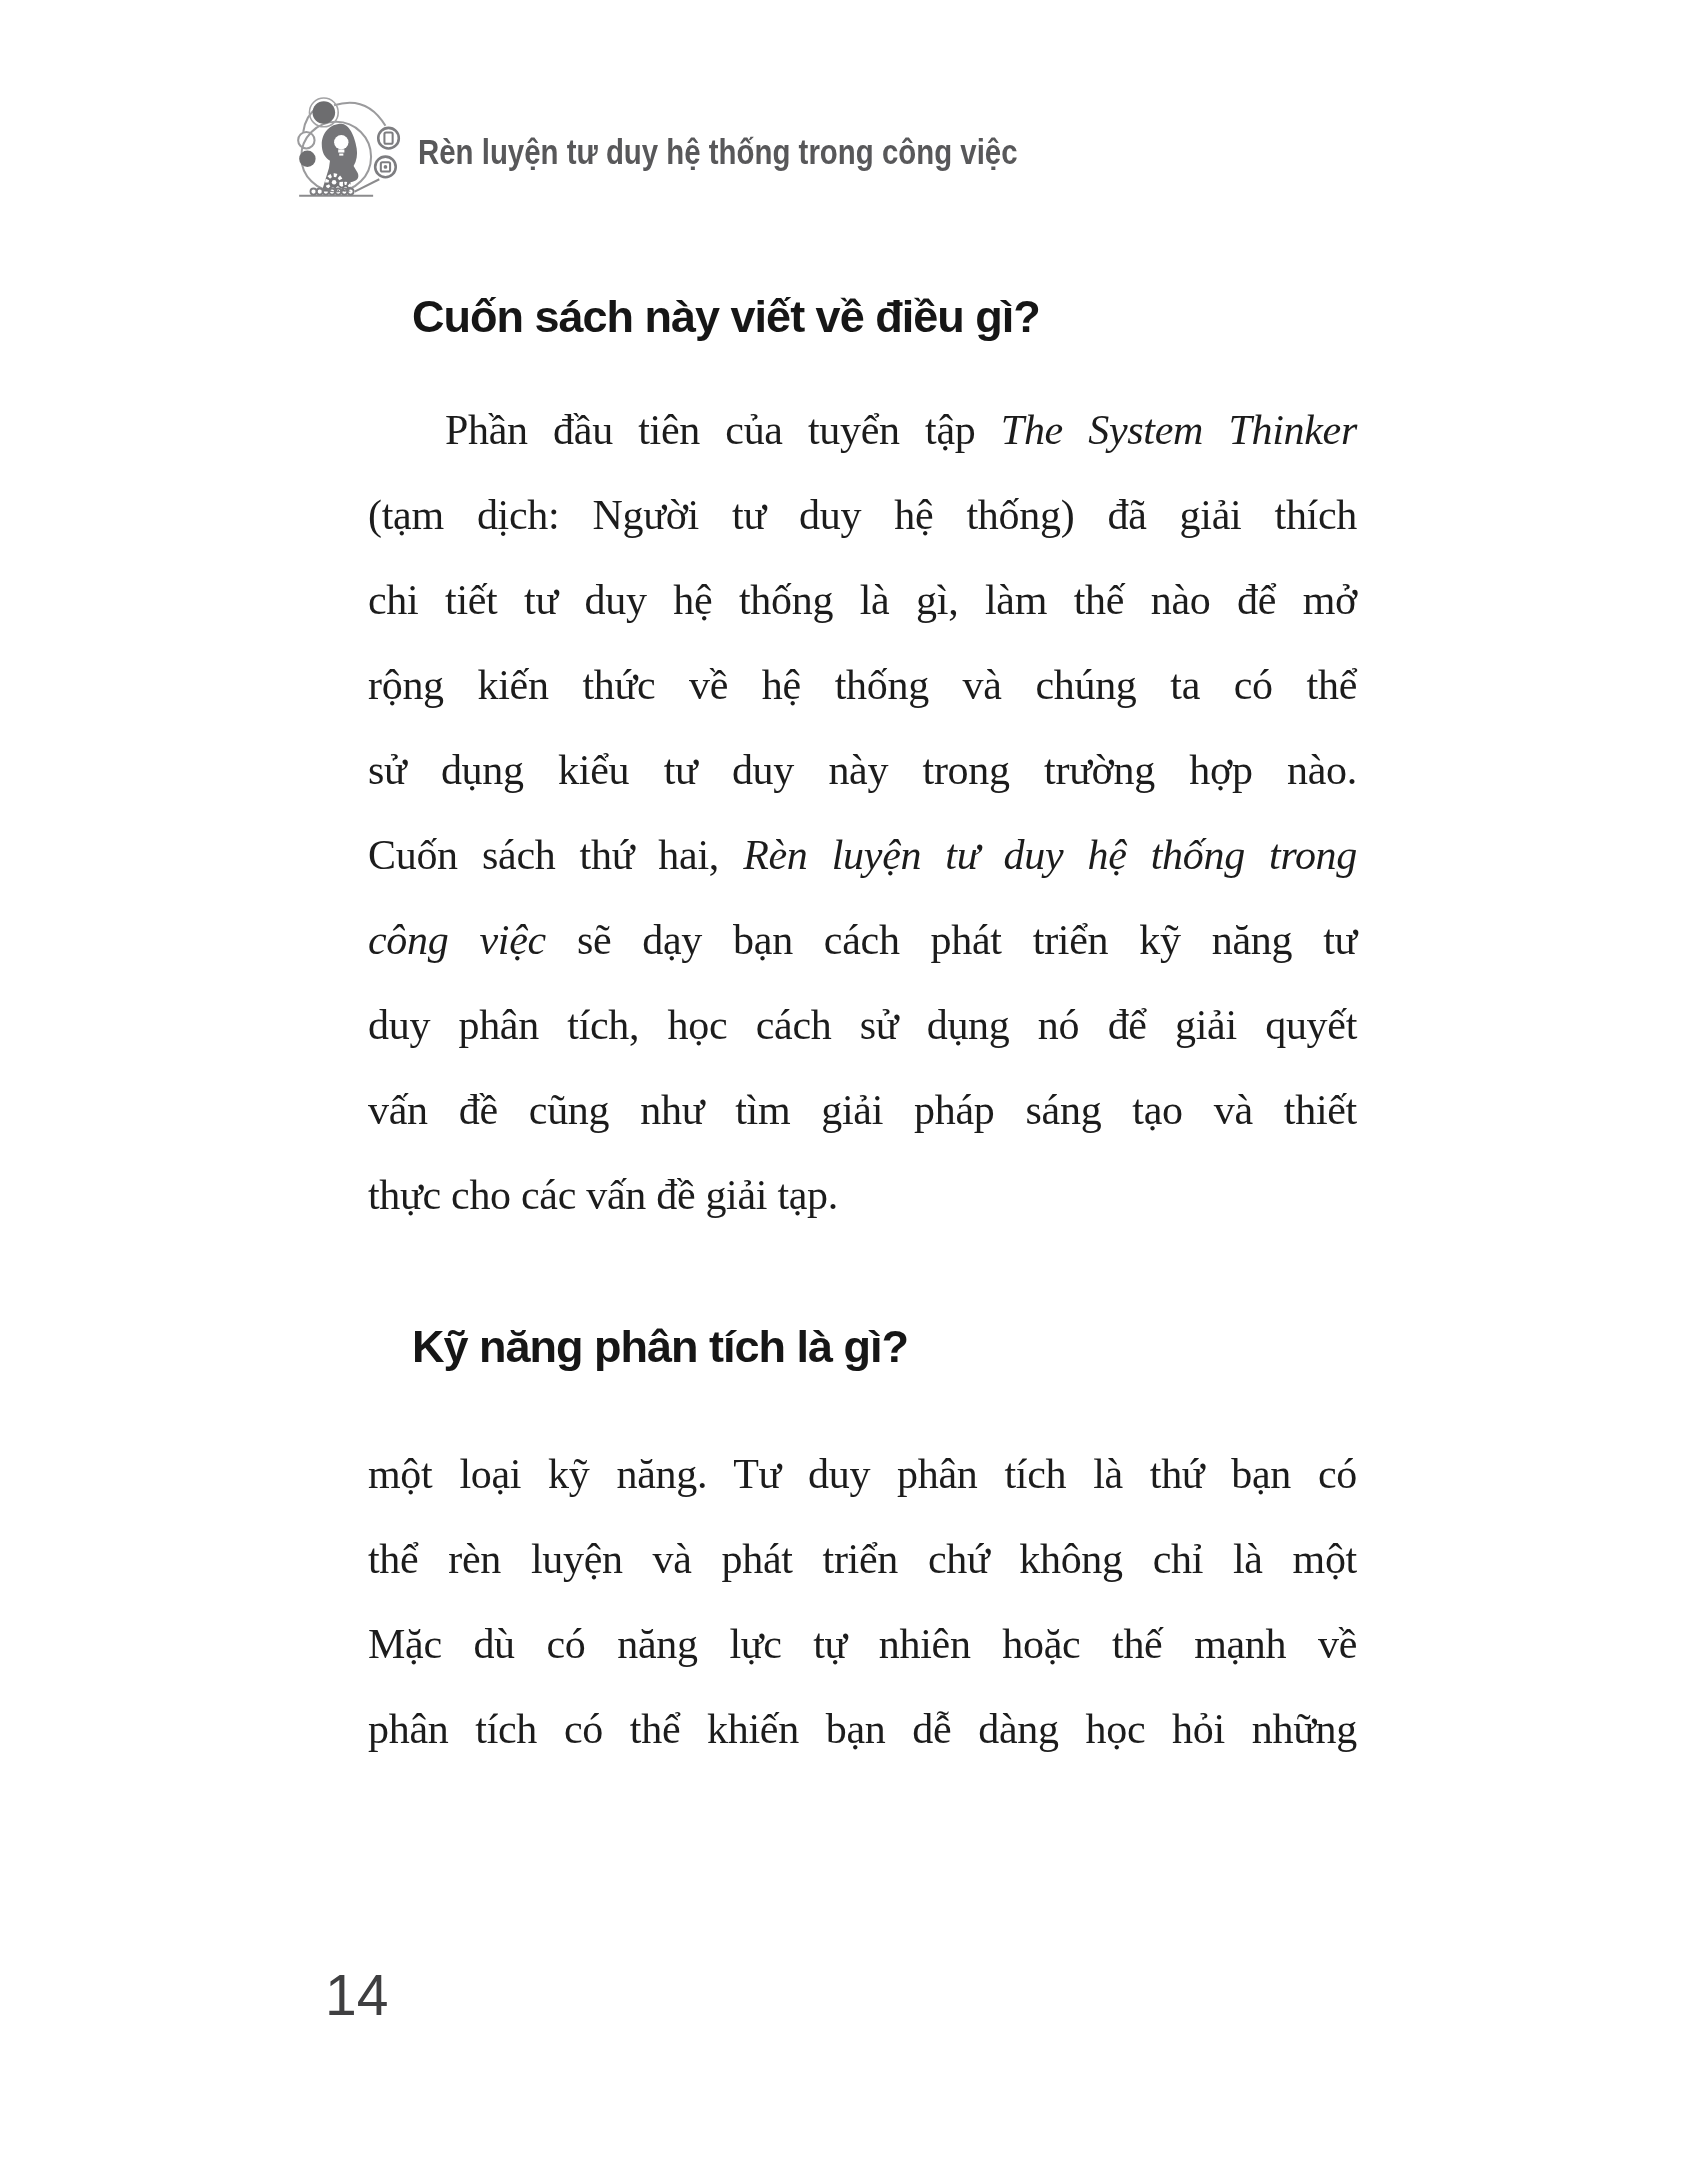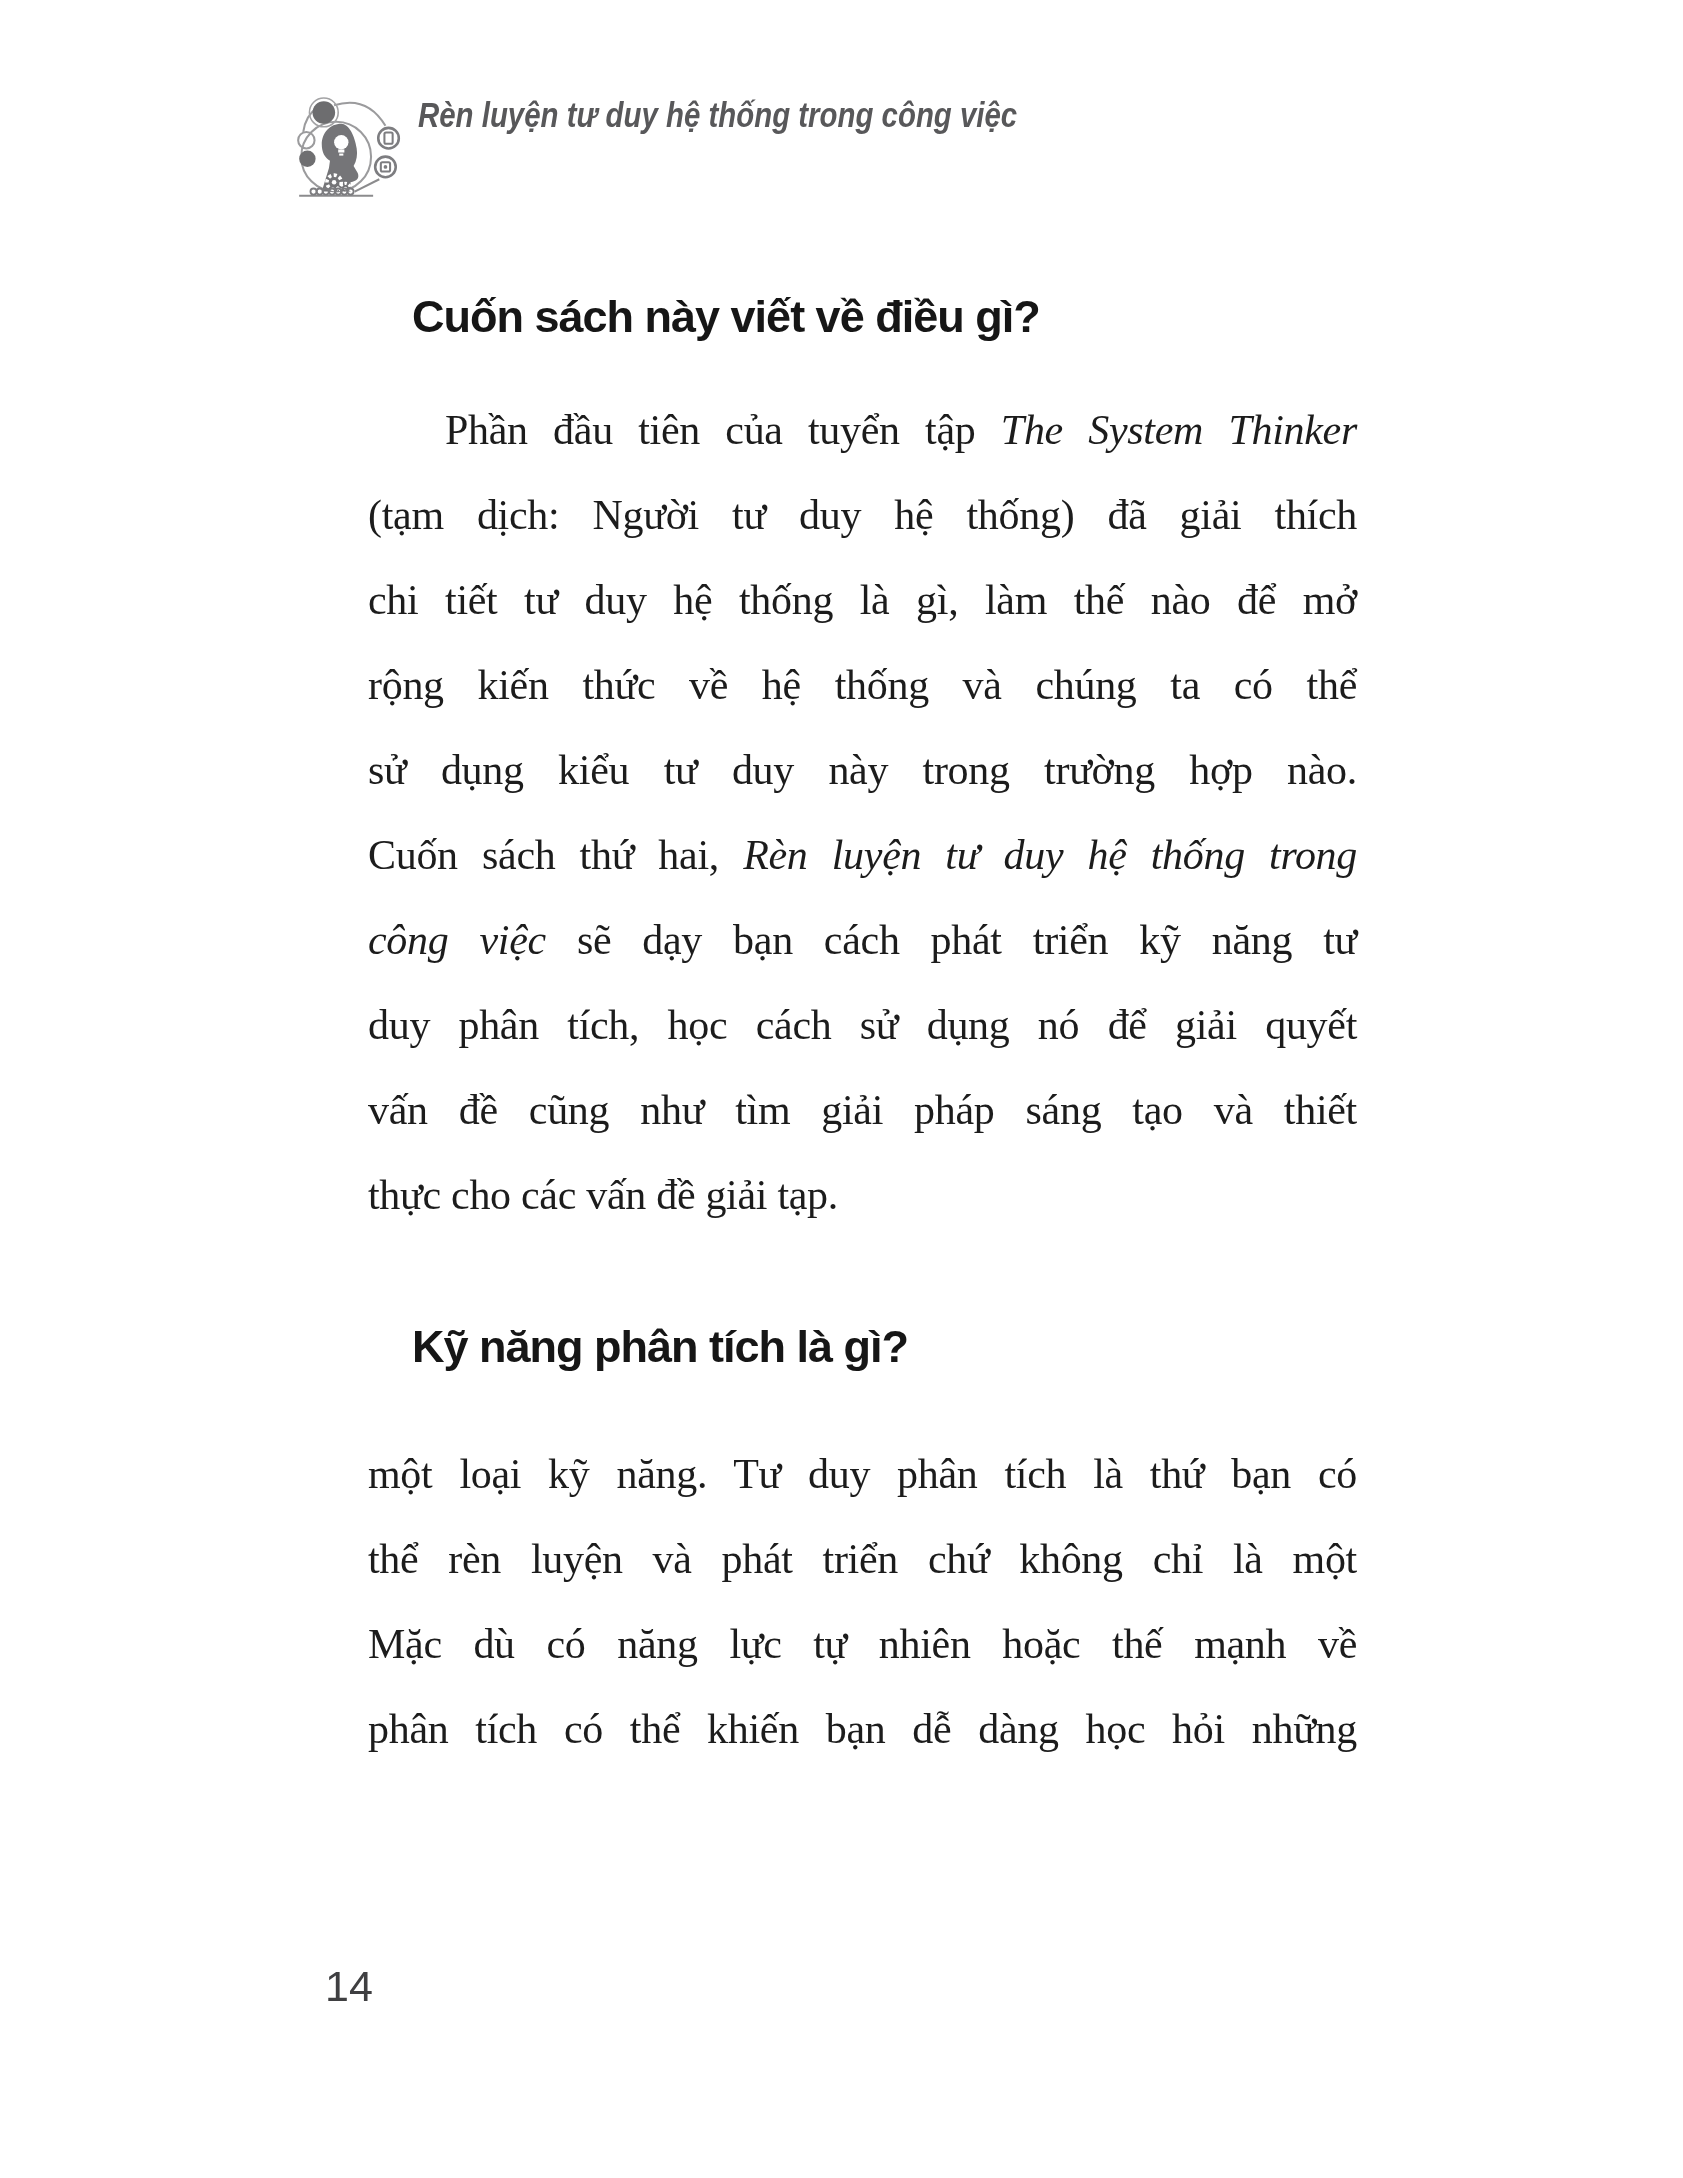--- a/index.html
+++ b/index.html
@@ -2,21 +2,21 @@
 <html><head>
 <meta charset="utf-8">
 <style>
   html,body { margin:0; padding:0; background:#ffffff; }
   .page {
     position:relative; width:1683px; height:2178px; background:#ffffff;
     font-family:"Liberation Serif", serif; overflow:hidden;
   }
   .page-header {
     position:absolute; left:293px; top:95px;
-    display:flex; align-items:flex-start;font-style:italic;
+    display:flex; align-items:center;
   }
   .logo { width:113px; height:113px; flex:0 0 auto; }
   .header-title {
     font-family:"Liberation Sans", sans-serif; font-weight:bold;
     font-size:35px; color:#58585a; white-space:nowrap;
     transform:scaleX(0.84); transform-origin:left center; margin-left:12px;
   }
   .heading {
     position:absolute; left:404px; margin:8px;
     font-family:"Liberation Sans", sans-serif; font-weight:bold;
@@ -29,21 +29,21 @@
     font-size:42px; line-height:85px; color:#1c1c1c; letter-spacing:-0.3px;
   }
   #para-1 { top:388px; }
   #para-2 { top:1432px; }
   .line { text-align:justify;margin-left:41px; }
   .line.just { text-align-last:justify; }
   .line.indent { text-indent:77px; }
   .line em { font-style:italic; }
   .page-number {
     position:absolute; left:325px; top:1962px;
-    font-family:"Liberation Sans", sans-serif; font-size:43px; color:#3f3f41;
+    font-family:"Liberation Sans", sans-serif; font-size:57px; color:#3f3f41;
   }
 </style>
 </head>
 <body>
 
 <div class="page">
 
   <header class="page-header">
     <span class="logo">
       <svg viewBox="0 0 110 110" width="113" height="113" aria-hidden="true">

